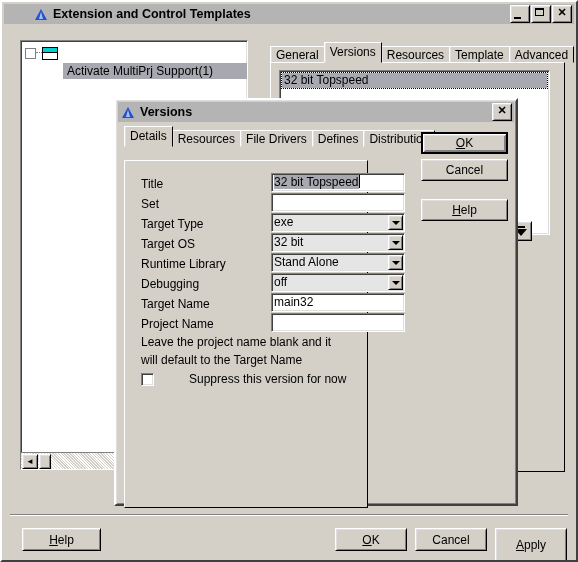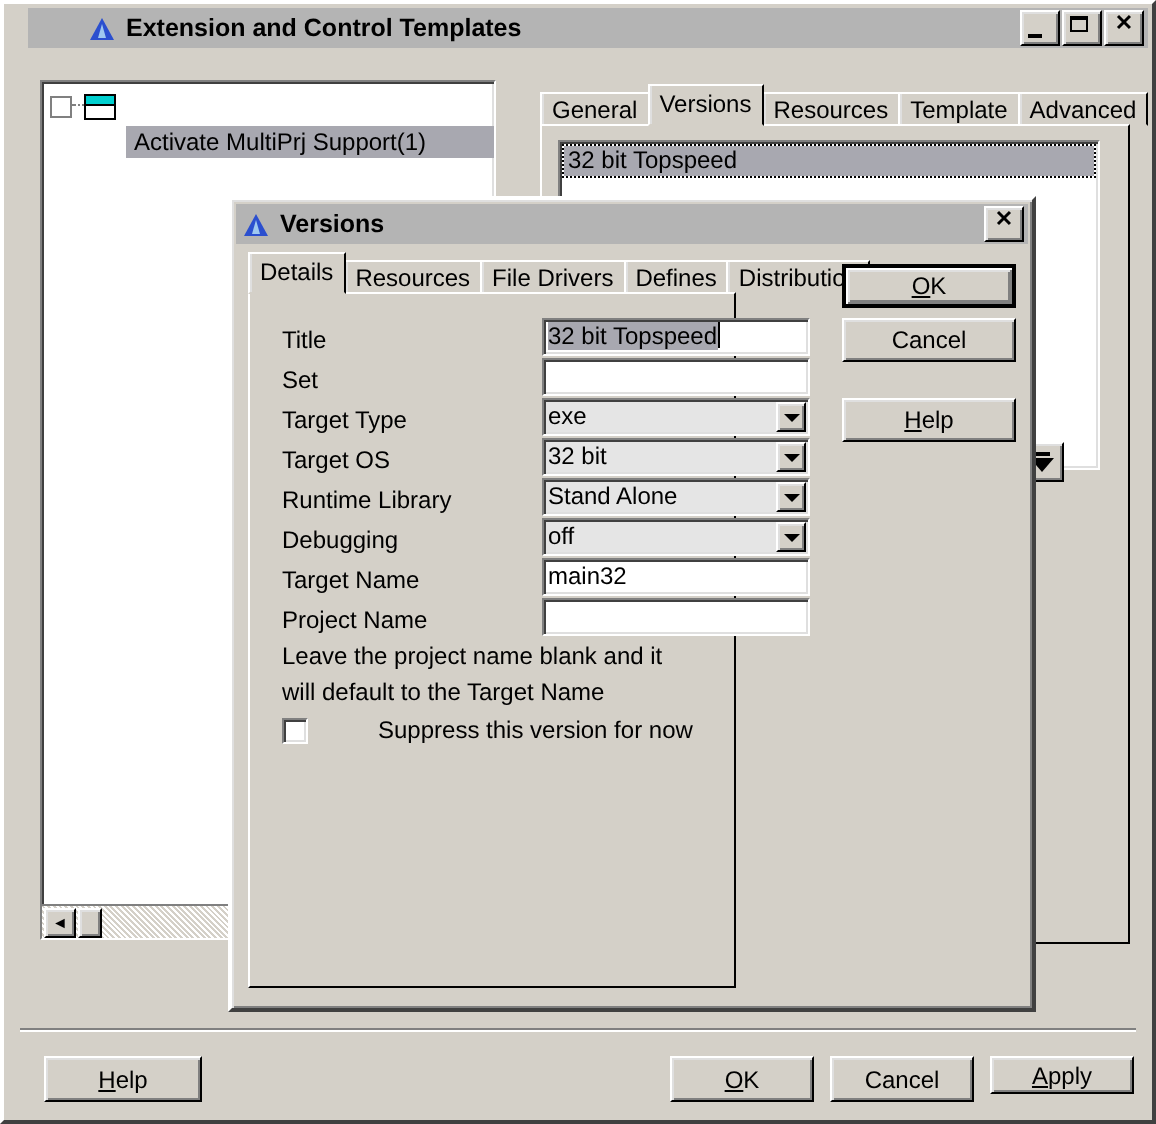--- a/index.html
+++ b/index.html
@@ -25,21 +25,21 @@
   .titlebar {
     position: absolute;
     display: flex;
     align-items: center;
     height: 20px;
     background: #b0b0b0;
     padding: 0 2px 0 3px;
     box-sizing: border-box;
   }
   .titlebar.main {
-    left: 12px; top: 2px; right: 2px;
+    left: 2px; top: 2px; right: 2px;
     background: linear-gradient(to right,#b4b4b4,#b4b4b4);
     padding-left: 30px;
   }
   .title-text {
     font-weight: bold;
     font-size: 12.5px;
     color: #000;
     margin-left: 5px;
     white-space: nowrap;
     letter-spacing: 0px;
@@ -304,21 +304,21 @@
     box-sizing: border-box;
   }
   #vd-tabstrip {
     position: absolute;
     left: 8px; top: 28px;
     height: 19px;
     display: flex; align-items: flex-end;
   }
   #vd-panel {
     position: absolute;
-    left: 8px; top: 46px;
+    left: 8px; top: 60px;
     width: 244px; height: 348px;
     background: #d4d0c8;
     border: 1px solid;
     border-color: #ffffff #000000 #000000 #ffffff;
     box-sizing: border-box;
   }
   .field-label {
     position: absolute;
     font-size: 12px; color: #000;
     white-space: nowrap;
@@ -523,17 +523,17 @@
 
   <div id="sep-line"></div>
 
   <div class="btn" style="left:20px; top:526px; width:79px; height:23px;">
     <span><span class="u">H</span>elp</span>
   </div>
   <div class="btn" style="left:333px; top:526px; width:72px; height:23px;">
     <span><span class="u">O</span>K</span>
   </div>
   <div class="btn" style="left:413px; top:526px; width:72px; height:23px;">Cancel</div>
-  <div class="btn" style="left:493px; top:526px; width:72px; height:19px;">
+  <div class="btn" style="left:493px; top:526px; width:72px; height:34px;">
     <span><span class="u">A</span>pply</span>
   </div>
 
 </div>
 
 </body></html>

